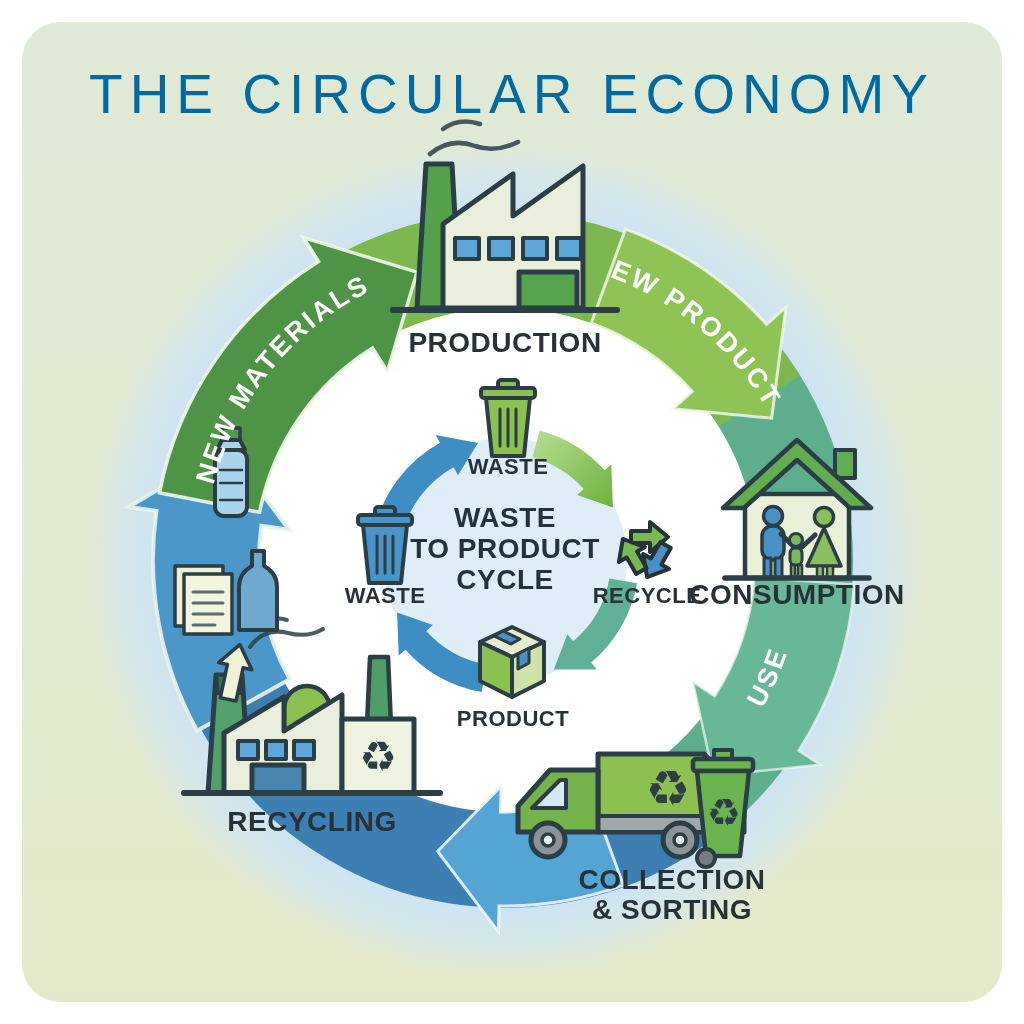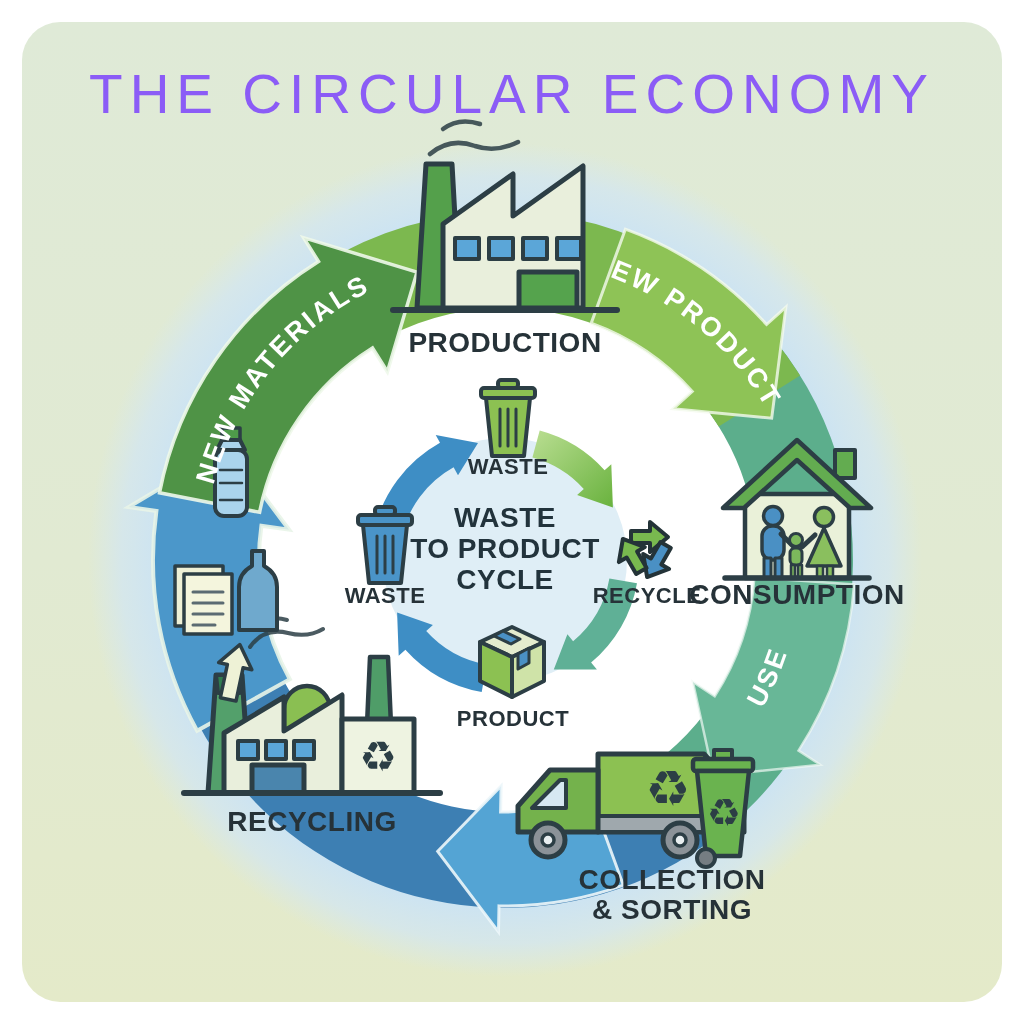--- a/index.html
+++ b/index.html
@@ -1,21 +1,21 @@
 <!DOCTYPE html>
 <html><head>
 <meta charset="utf-8">
 <style>
   html,body{margin:0;padding:0;background:#ffffff;}
   .stage{position:relative;width:1024px;height:1024px;background:#ffffff;overflow:hidden;
          font-family:"Liberation Sans",sans-serif;}
   .bg-card{position:absolute;left:22px;top:22px;width:980px;height:980px;border-radius:38px;
            background:linear-gradient(180deg,#dfead7 0%,#e1ead2 55%,#e4eac9 100%);}
   h1.title{position:absolute;left:0;top:62px;width:100%;margin:0;text-align:center;
-           font-size:55px;font-weight:400;letter-spacing:7px;color:#8b5cf6;}
+           font-size:55px;font-weight:400;letter-spacing:7px;color:#0369a1;}
   svg.diagram{position:absolute;left:0;top:0;}
   text.stage-label{fill:#263238;font-weight:bold;font-size:28px;letter-spacing:.5px;}
   text.inner-label{fill:#263238;font-weight:bold;font-size:22px;letter-spacing:.5px;}
   text.center-label{fill:#22333c;font-weight:bold;font-size:28px;letter-spacing:.5px;}
   text.flow-label{fill:#ffffff;font-weight:bold;font-size:27px;letter-spacing:2.5px;}
   text.glyph{font-family:"DejaVu Sans",sans-serif;fill:#2c3e45;}
 </style>
 </head>
 <body>
 

